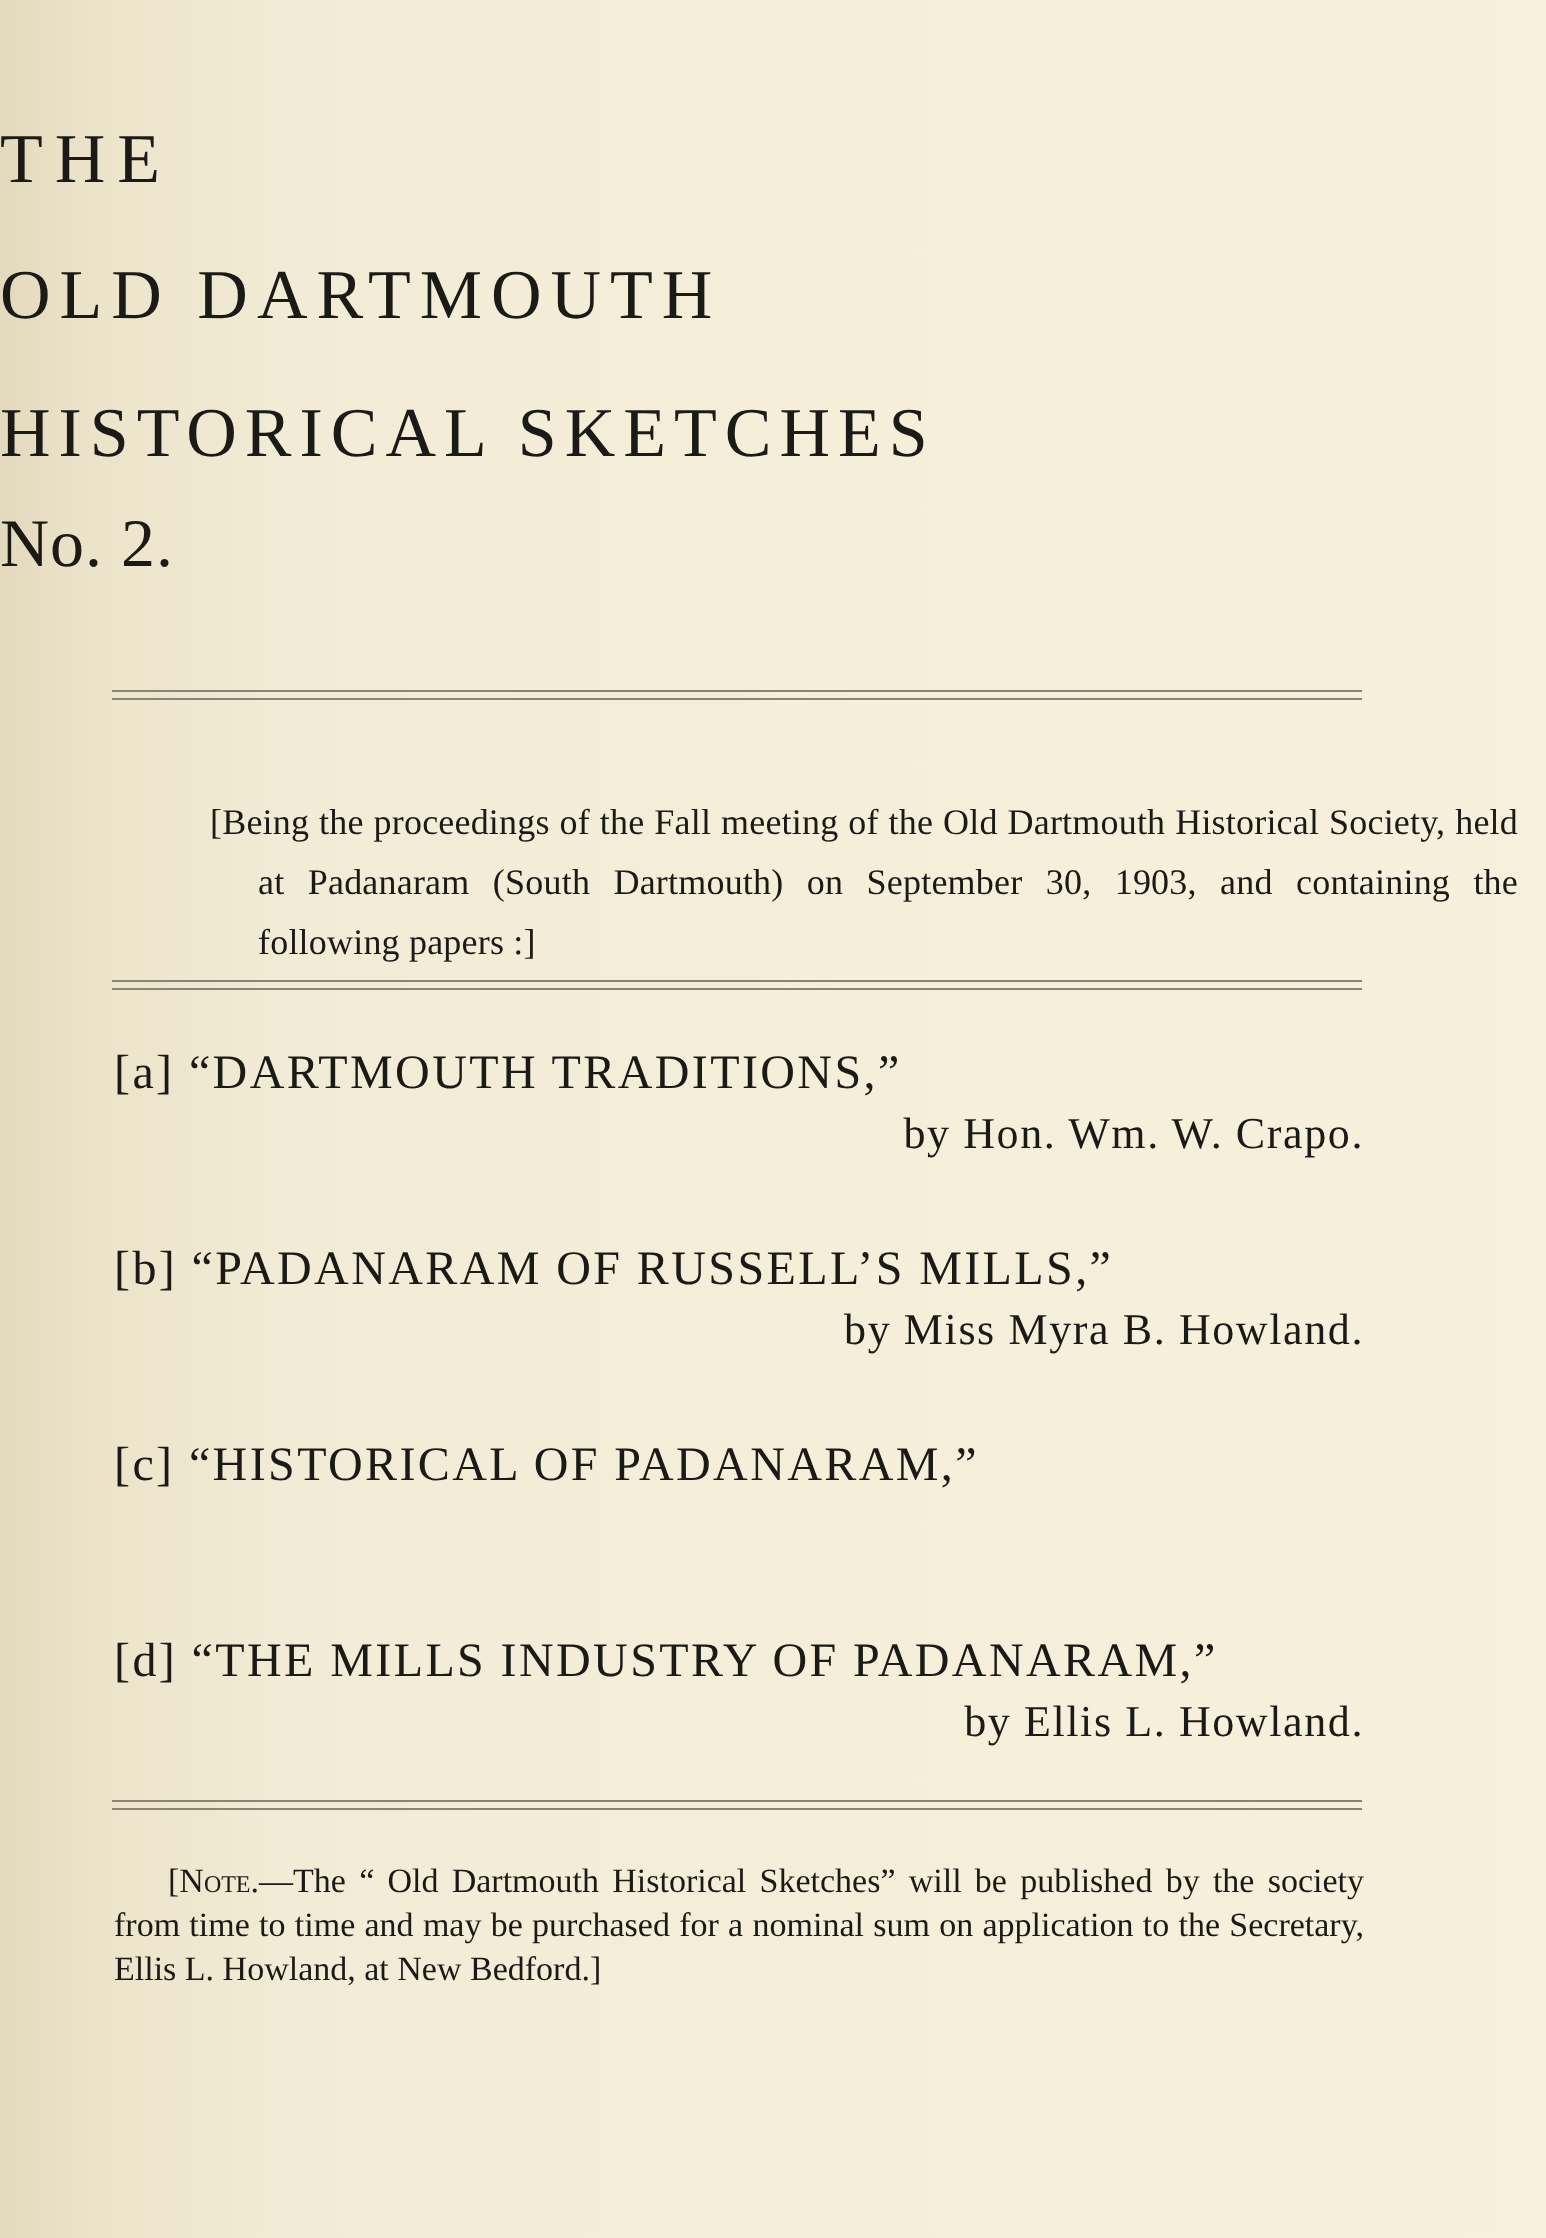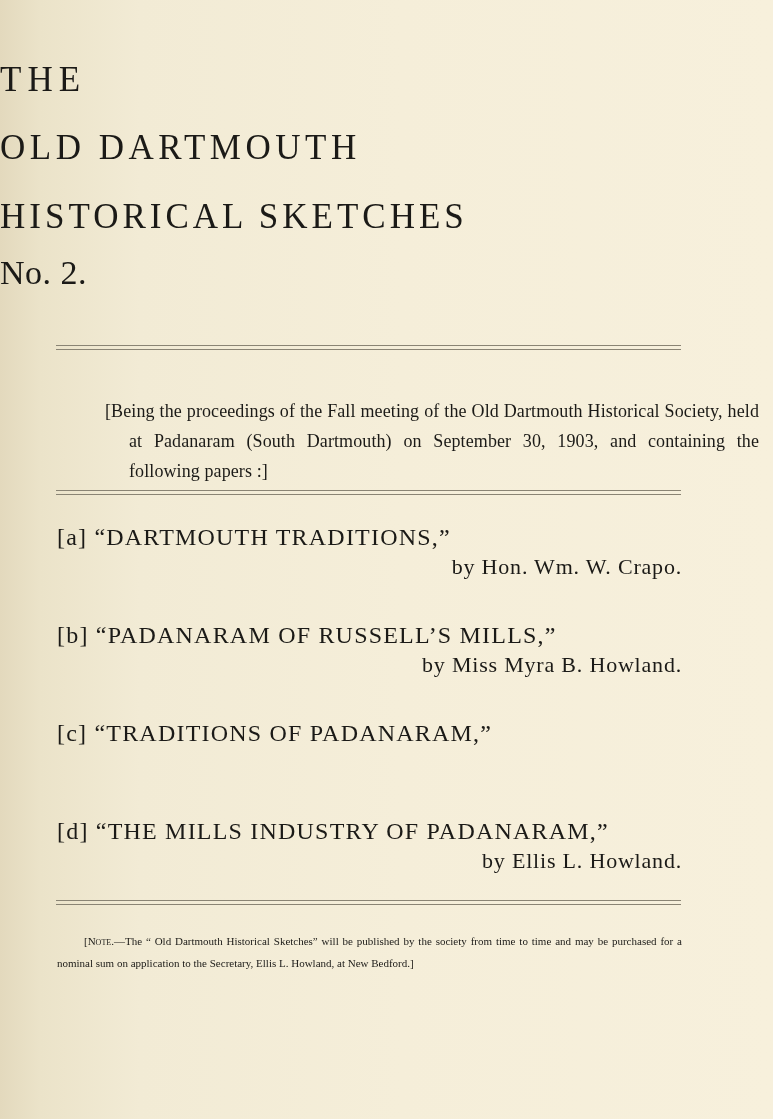--- a/index.html
+++ b/index.html
@@ -79,21 +79,21 @@
     .pa { top: 522px; }
     .pb { top: 620px; }
     .pc { top: 718px; }
     .pd { top: 816px; }
 
     .note {
       position: absolute;
       left: 57px;
       top: 930px;
       width: 625px;
-      font-size: 11px;
+      font-size: 17px;
       line-height: 22px;
       text-align: justify;
       text-indent: 27px;
     }
     .note .sc {
       font-variant: small-caps;
     }
   </style>
 </head>
 <body>
@@ -123,21 +123,21 @@
     <div class="ptitle">
       <span>[b]</span>
       <span>“PADANARAM OF RUSSELL’S MILLS,”</span>
     </div>
     <div class="pauthor">by Miss Myra B. Howland.</div>
   </div>
 
   <div class="paper pc">
     <div class="ptitle">
       <span>[c]</span>
-      <span>“TRADITIONS OF PADANARAM,”</span>
+      <span>“HISTORICAL OF PADANARAM,”</span>
     </div>
   </div>
 
   <div class="paper pd">
     <div class="ptitle">
       <span>[d]</span>
       <span>“THE MILLS INDUSTRY OF PADANARAM,”</span>
     </div>
     <div class="pauthor">by Ellis L. Howland.</div>
   </div>

